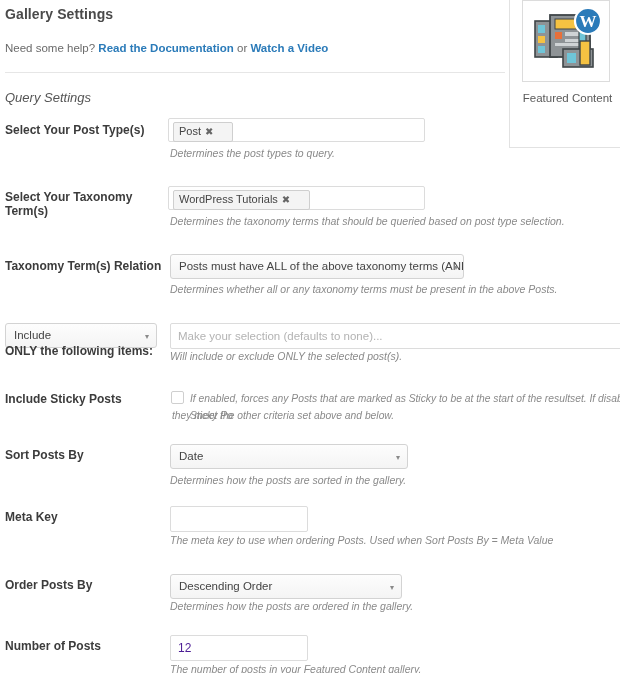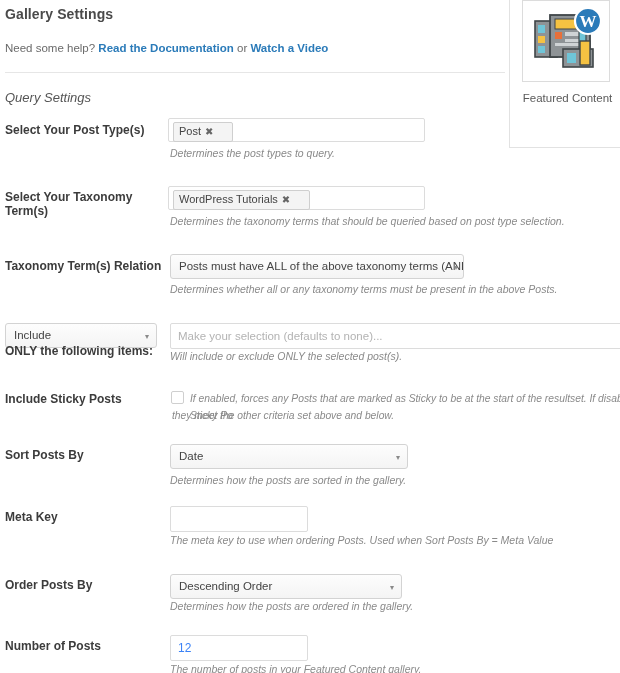--- a/index.html
+++ b/index.html
@@ -99,21 +99,21 @@
   .sel .arw {
     position: absolute; right: 7px; top: 0; line-height: 25px;
     font-size: 8px; color: #8a8a8a;
   }
   .sel.narrowarrow .arw { right: 5px; }
 
   
   .inp {
     position: absolute; height: 26px;
     background: #fff; border: 1px solid #dcdcdc; border-radius: 2px;
-    font-size: 12px; color: #3b82f6; line-height: 24px; padding-left: 7px;
+    font-size: 12px; color: #4c1d95; line-height: 24px; padding-left: 7px;
     white-space: nowrap; overflow: hidden;
   }
   .inp.ph { color: #b3b3b3; font-size: 11.5px; }
 
   
   .cbx {
     position: absolute; width: 13px; height: 13px;
     background: #fff; border: 1px solid #cfcfcf; border-radius: 2px;
   }
   .sticky-desc {

